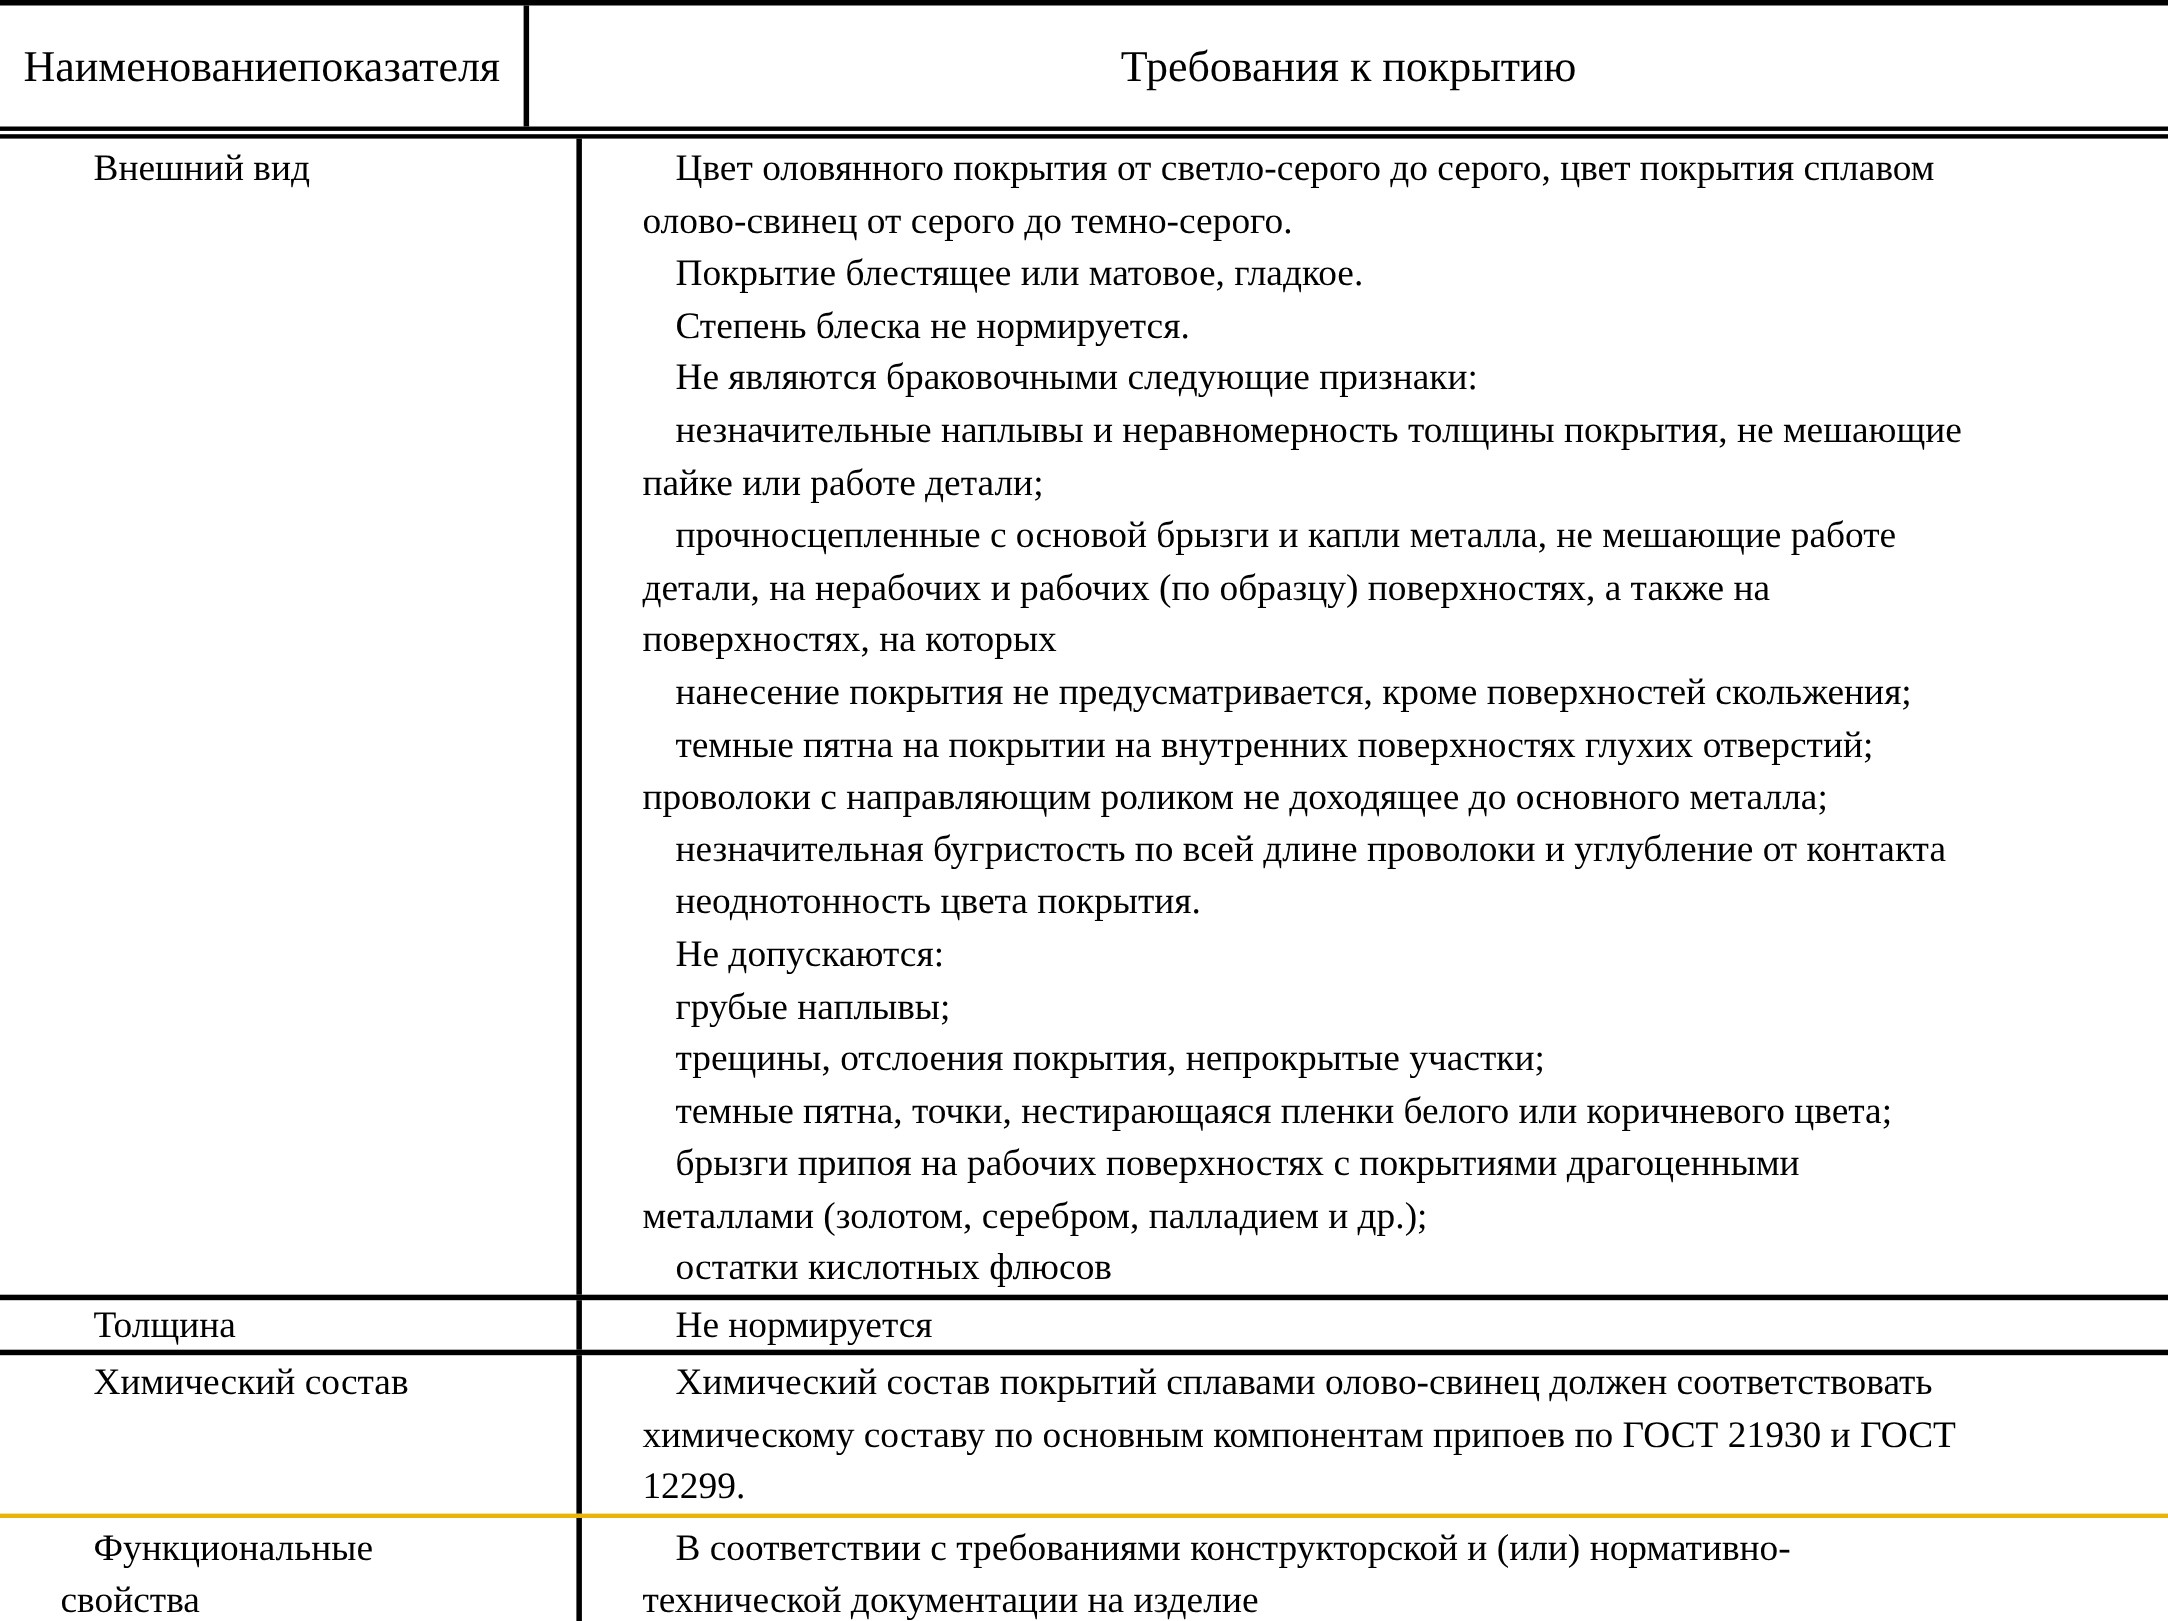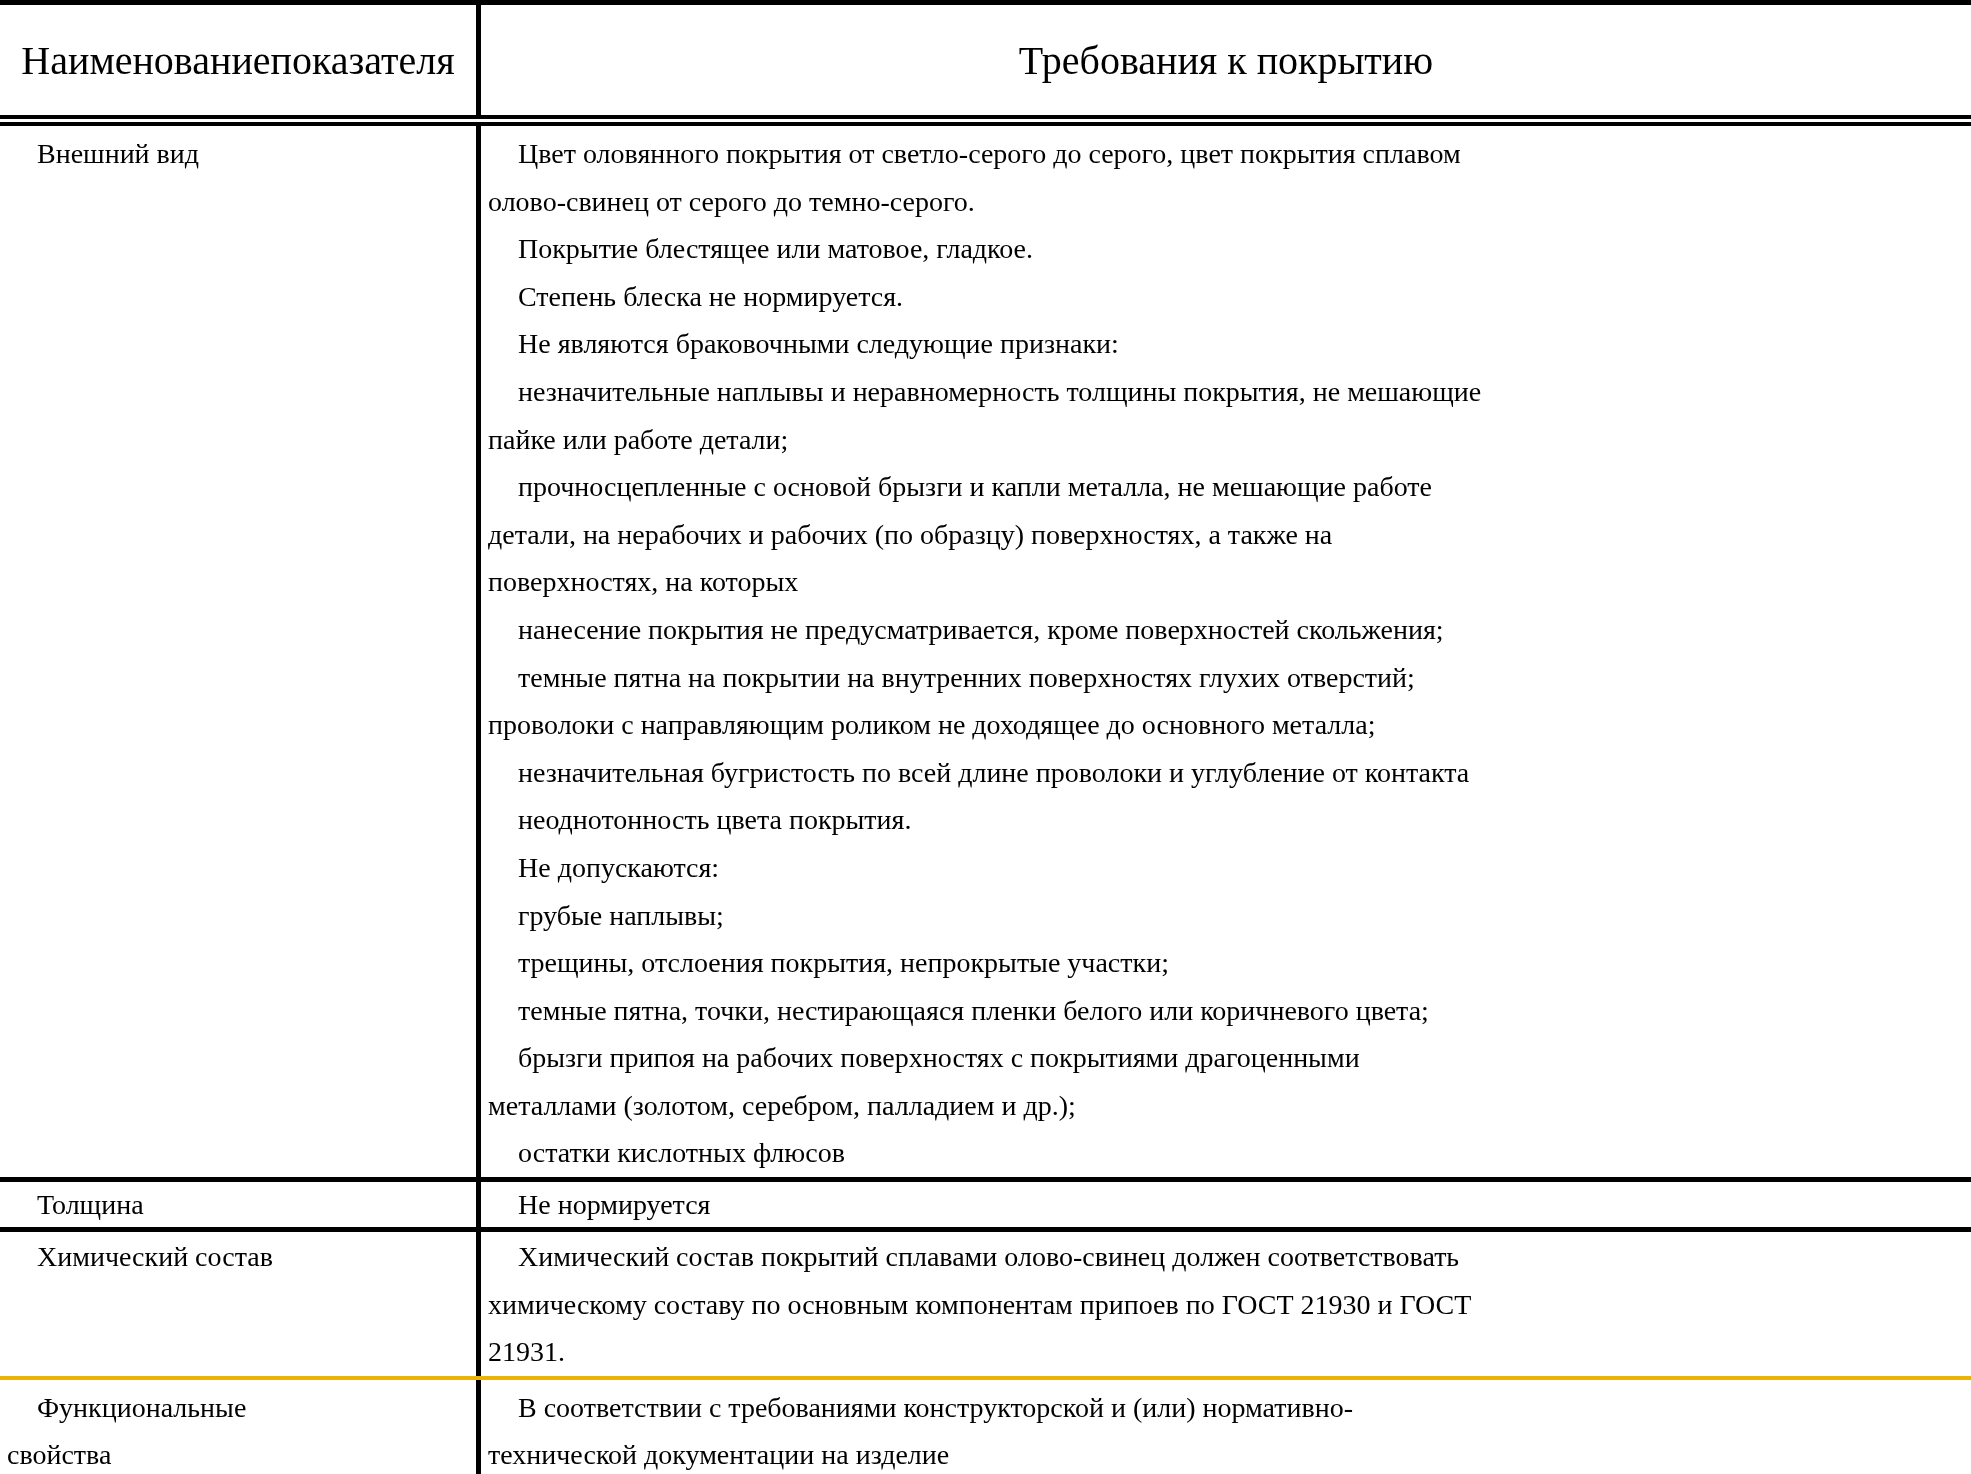--- a/index.html
+++ b/index.html
@@ -46,23 +46,24 @@
   }
   .header-row .name-cell,
   .header-row .req-cell {
     display: flex;
     align-items: center;
     justify-content: center;
     font-size: 40px;
     white-space: nowrap;
   }
   .body-cell {
-    font-size: 28px;
+    font-size: 34px;
     padding-left: 7px;
     padding-right: 2px;
+    margin-left: 48px;
   }
   .line {
     line-height: 47.6px;
     white-space: nowrap;
   }
   .line.indent {
     padding-left: 30px;
   }
   .row-appearance .body-cell { padding-top: 4px; }
   .row-thickness .body-cell .line { line-height: 45px; }
@@ -122,21 +123,21 @@
       </div>
   </div>
 
   <div class="row row-border-thick row-chemical">
     <div class="name-cell body-cell">
         <div class="line indent">Химический состав</div>
       </div>
     <div class="req-cell body-cell">
         <div class="line indent">Химический состав покрытий сплавами олово-свинец должен соответствовать</div>
         <div class="line">химическому составу по основным компонентам припоев по ГОСТ 21930 и ГОСТ</div>
-        <div class="line">21931.</div>
+        <div class="line">12299.</div>
       </div>
   </div>
 
   <div class="row row-functional">
     <div class="name-cell body-cell">
         <div class="line indent">Функциональные</div>
         <div class="line">свойства</div>
       </div>
     <div class="req-cell body-cell">
         <div class="line indent">В соответствии с требованиями конструкторской и (или) нормативно-</div>

